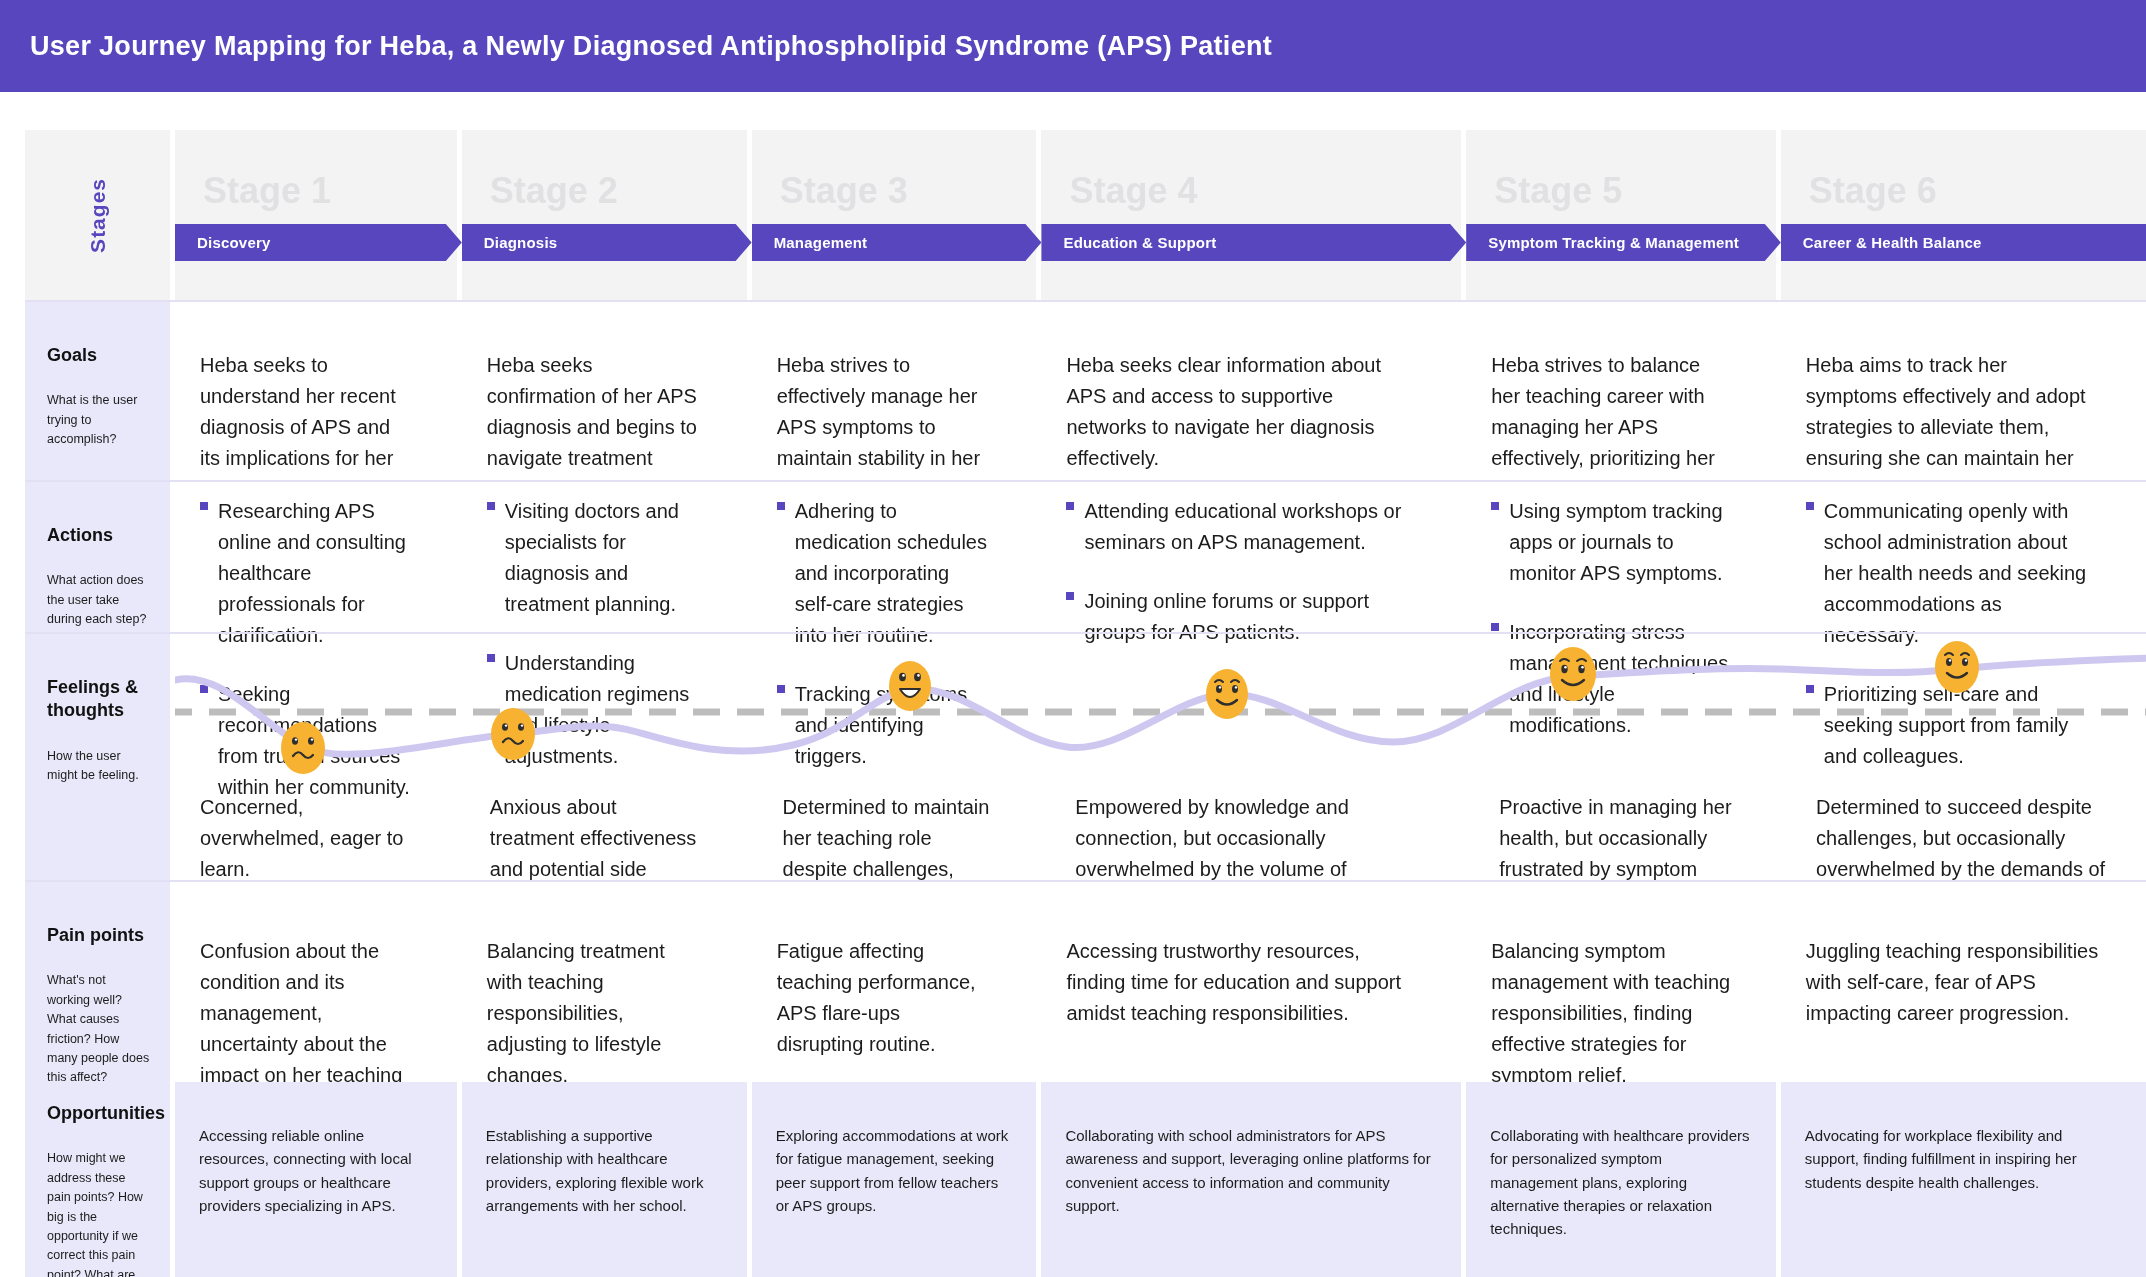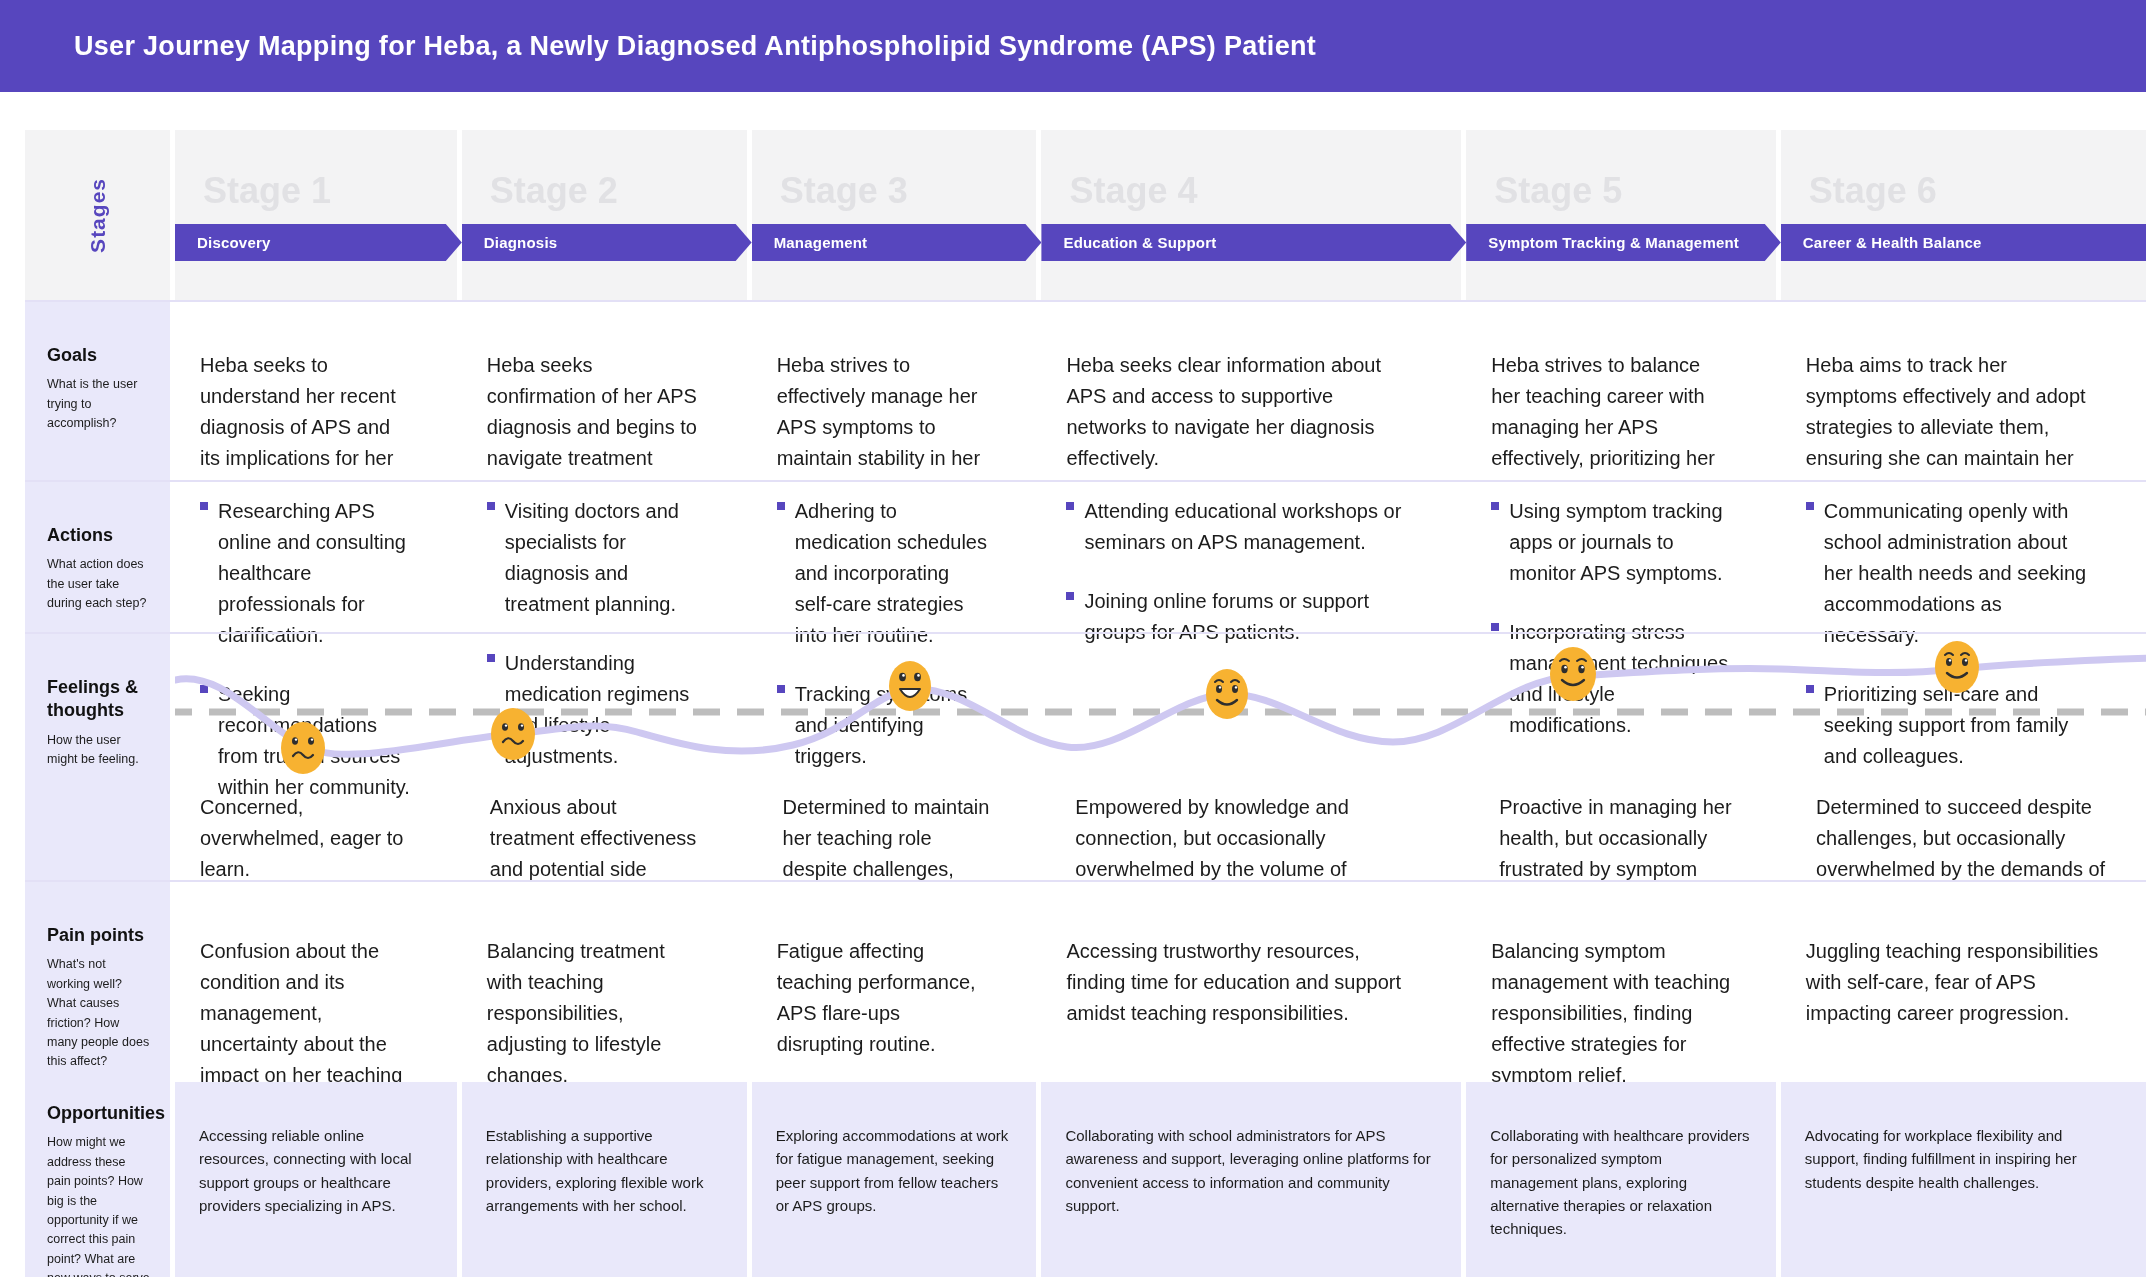--- a/index.html
+++ b/index.html
@@ -1,21 +1,21 @@
 <!DOCTYPE html>
 <html><head>
 <meta charset="utf-8">
 <style>
   * { box-sizing: border-box; margin: 0; padding: 0; }
   html,body { width: 2146px; height: 1277px; background: #ffffff; overflow: hidden;
               font-family: "Liberation Sans", sans-serif; color: #1c1c1c; }
 
   
   .header { height: 92px; background: #5746BE; display: flex; align-items: center; }
-  .header h1 { color: #ffffff; font-size: 27px; font-weight: bold; letter-spacing: .3px; padding-left: 30px; margin-left: 44px; }
+  .header h1 { color: #ffffff; font-size: 27px; font-weight: bold; letter-spacing: .3px; padding-left: 30px; }
 
   
   .board { margin: 38px 0 0 25px; width: 2121px; }
   .row { display: grid; grid-template-columns: 145px 284fr 287fr 287fr 423fr 312fr 368fr;
          column-gap: 5px; position: relative; }
   .sep { border-top: 2px solid #E3E0F6; }
 
   
   .stages-row { height: 170px; }
   .stages-label-cell { background: #F3F3F4; display: flex; align-items: center; justify-content: center; }
@@ -25,21 +25,21 @@
   .stage-ghost { position: absolute; top: 40px; left: 28px; font-size: 36px; font-weight: bold; color: #E1E1E4; }
   .stage-bar { position: absolute; top: 94px; left: 0; right: -5px; height: 37px; background: #5746BE;
                display: flex; align-items: center; padding-left: 22px;
                clip-path: polygon(0 0, calc(100% - 16px) 0, 100% 50%, calc(100% - 16px) 100%, 0 100%); }
   .stage-col:last-child .stage-bar { right: 0; clip-path: none; }
   .stage-bar span { color: #fff; font-size: 15px; font-weight: bold; letter-spacing: .2px; }
 
   
   .label-cell { background: #E9E8FA; padding: 42px 18px 0 22px; }
   .label-cell h2 { font-size: 18px; font-weight: bold; color: #111; line-height: 1.3; }
-  .label-cell p  { margin-top: 8px; font-size: 12.5px; line-height: 1.55; color: #1c1c1c; }
+  .label-cell p  { margin-top: 24px; font-size: 12.5px; line-height: 1.55; color: #1c1c1c; }
 
   
   .cell { background: #ffffff; }
   .cell p { font-size: 20px; line-height: 1.55; color: #1c1c1c; }
 
   .goals-row { height: 180px; }
   .goals-row .cell { padding: 48px 45px 0 25px; }
 
   .actions-row { height: 152px; }
   .actions-row .cell { padding: 14px 45px 0 25px; }

